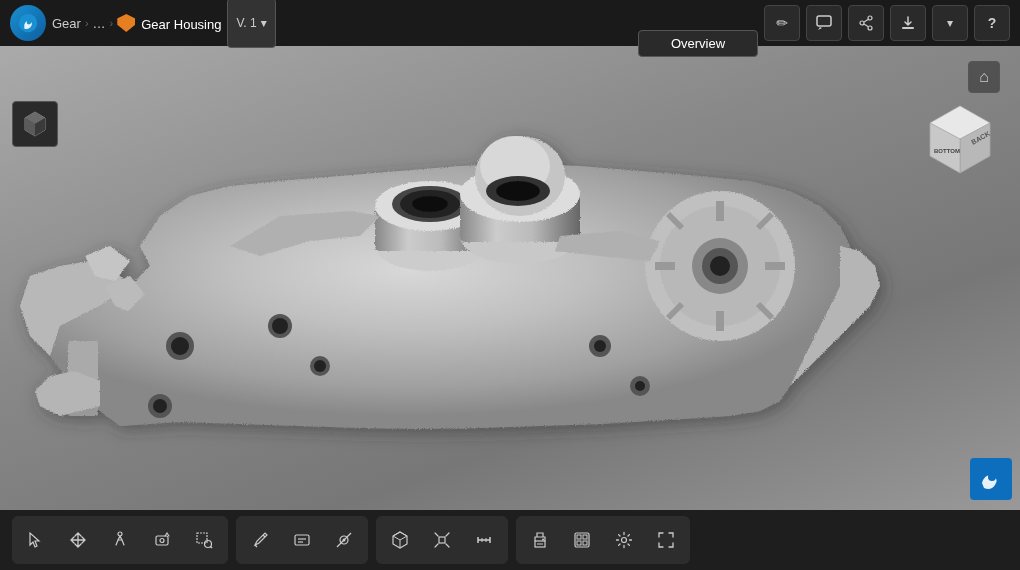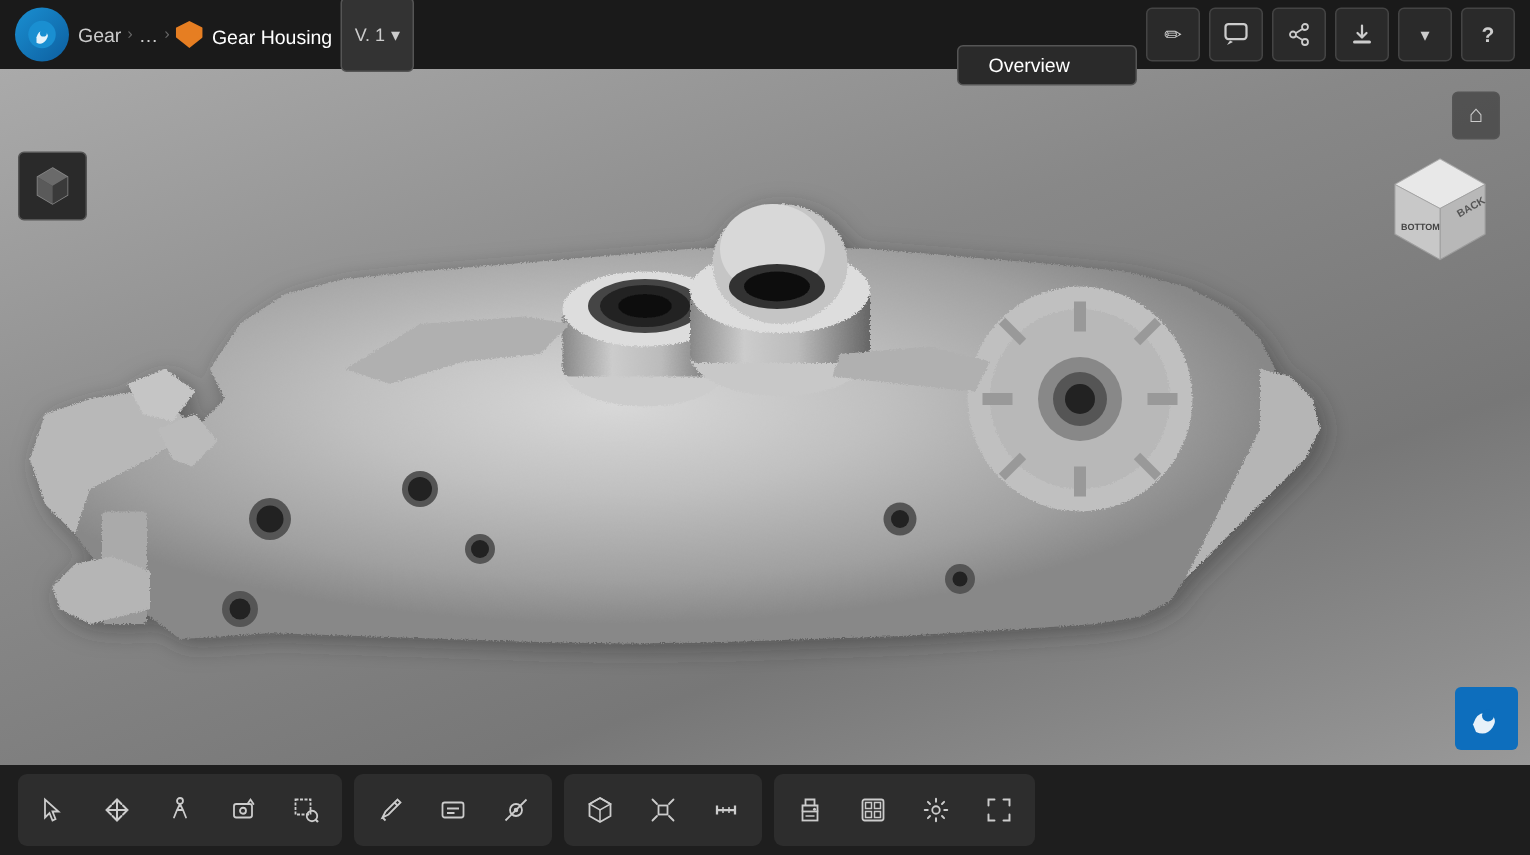--- a/index.html
+++ b/index.html
@@ -72,21 +72,21 @@
 
     .overview-btn {
       background: #2a2a2a;
       border: 1px solid #555;
       color: #fff;
       font-size: 13px;
       padding: 5px 20px;
       border-radius: 4px;
       cursor: pointer;
       min-width: 120px;
-      text-align: left;
+      text-align: center;
       margin-top: 41px;
     }
 
     .topbar-icon-btn {
       width: 36px;
       height: 36px;
       background: #2a2a2a;
       border: 1px solid #444;
       border-radius: 4px;
       display: flex;

